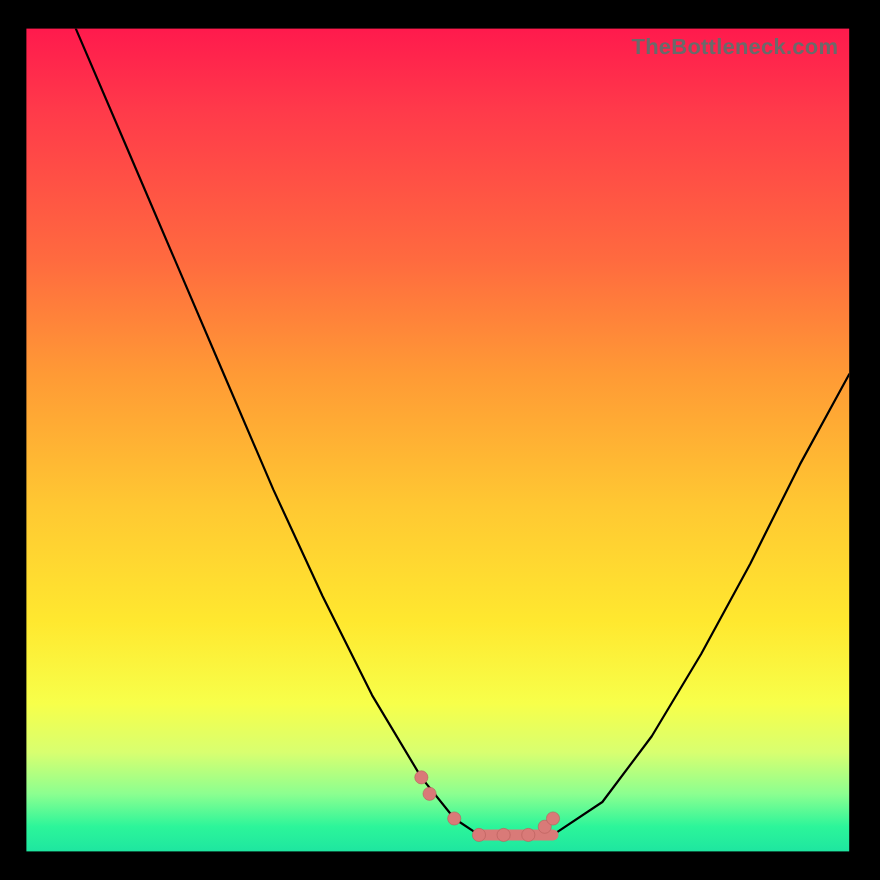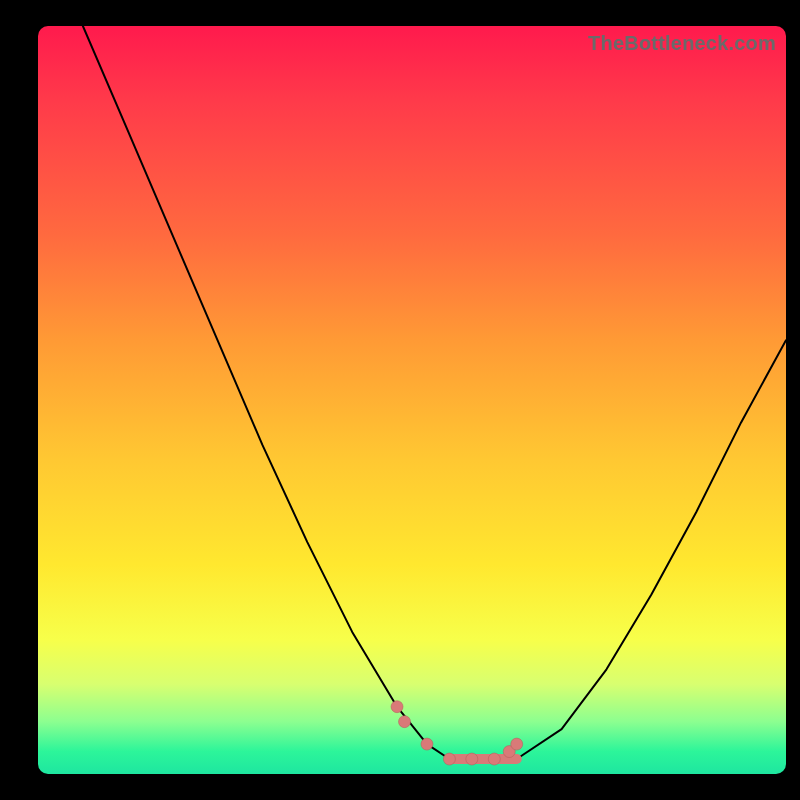--- a/index.html
+++ b/index.html
@@ -12,40 +12,39 @@
     font-family: Arial, Helvetica, sans-serif;
   }
   .frame {
     position: relative;
     width: 800px;
     height: 800px;
     background: #000;
   }
   .plot-area {
     position: absolute;
-    left: 38px;
+    left: 24px;
     top: 26px;
     width: 748px;
     height: 748px;
     
     background: linear-gradient(
       to bottom,
       #ff1a4d 0%,
       #ff3a4a 10%,
       #ff6a3f 28%,
       #ff9a35 42%,
       #ffc832 58%,
       #ffe82f 72%,
       #f7ff4a 82%,
       #d8ff70 88%,
       #8cff90 93%,
       #2cf59a 97%,
       #1ee6a0 100%
     );
-    border-radius: 10px;
   }
   .watermark {
     position: absolute;
     top: 6px;
     right: 10px;
     font-size: 20px;
     font-weight: 600;
     color: #6a6a6a;
     letter-spacing: 0.2px;
     user-select: none;

